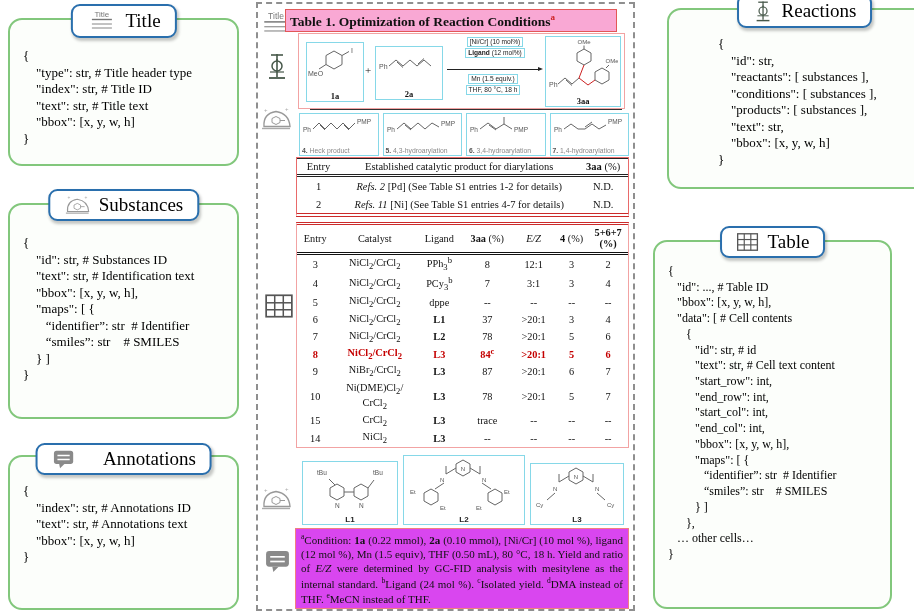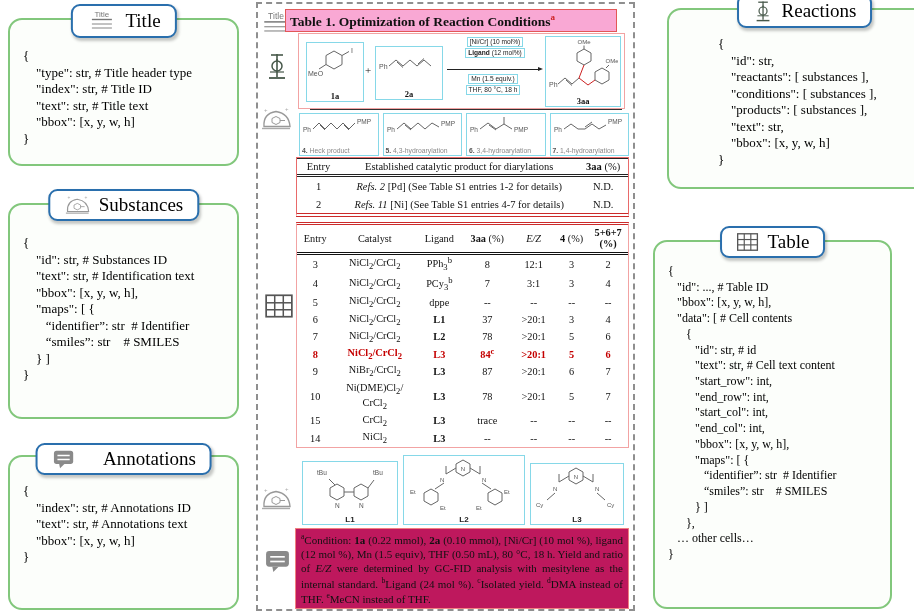--- a/index.html
+++ b/index.html
@@ -72,21 +72,21 @@
   .maintable th:nth-child(7){width:12%;}
   .maintable tr.hl{color:#c40000;font-weight:bold;}
 
   .ligs{position:absolute;left:44px;top:453px;width:322px;height:68px;
         display:flex;justify-content:space-between;align-items:flex-end;}
   .lig{position:relative;border:1.5px solid #86d8e8;background:#fff;}
   .lig-label{position:absolute;bottom:0;left:0;right:0;text-align:center;
              font-family:"Liberation Sans",sans-serif;font-weight:bold;font-size:8px;color:#222;}
 
   .footnote{position:absolute;left:37px;top:524px;width:334px;min-height:70px;
-            border:1.5px solid #f08080;background:#be185d;padding:3px 5px 3px 5px;
+            border:1.5px solid #f08080;background:#d946ef;padding:3px 5px 3px 5px;
             font-size:11px;line-height:1.3;text-align:justify;box-sizing:border-box;}
   .footnote sup{font-size:7.5px;}
 
   svg text{font-family:"Liberation Sans",sans-serif;}
   .struct text{fill:#555;}
   .struct line, .struct polyline, .struct polygon, .struct path{stroke:#666;fill:none;stroke-width:1;}
   .struct .red{stroke:#cc2222;}
 </style>
 </head>
 <body>

